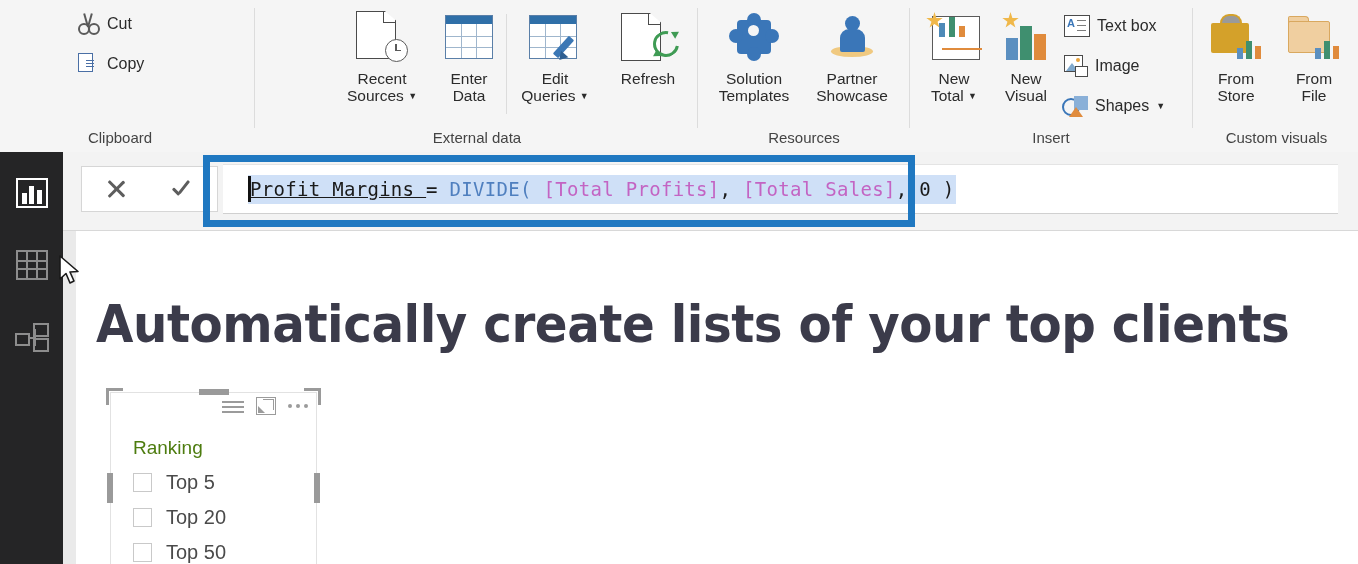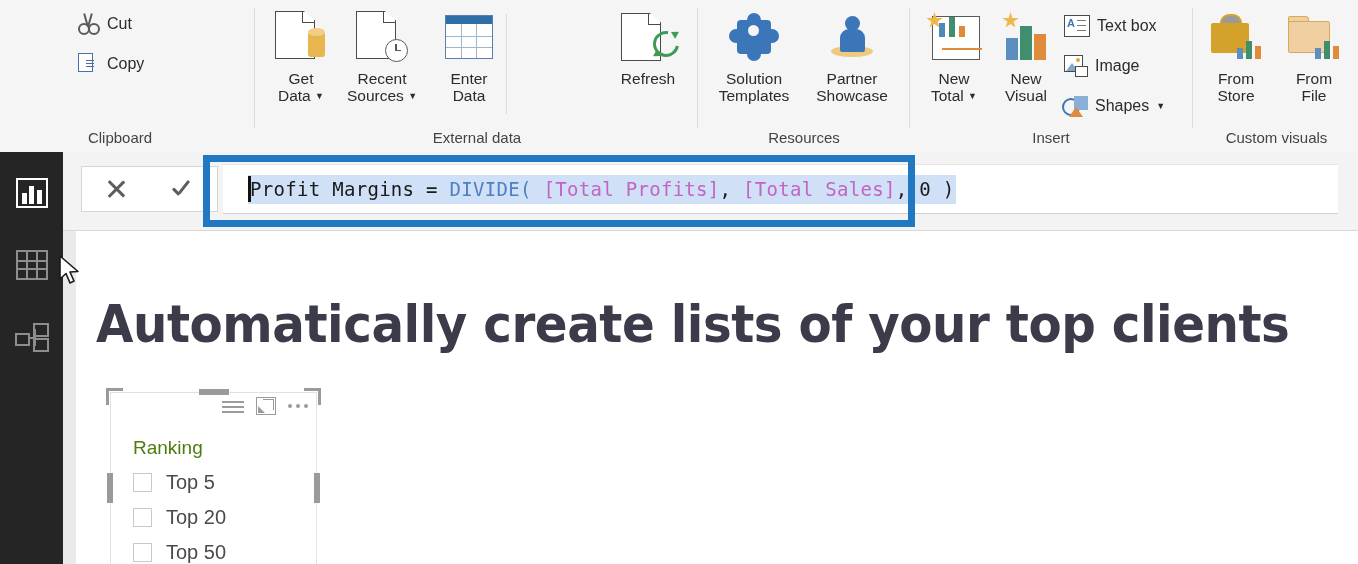--- a/index.html
+++ b/index.html
@@ -281,21 +281,21 @@
   .finput{
     position:absolute;left:160px;top:12px;right:20px;height:48px;background:#fff;
     border-top:1px solid #e4e4e4;border-bottom:1px solid #d0d0d0;
     display:flex;align-items:center;
   }
   .ftext{
     font-family:"DejaVu Sans Mono","Liberation Mono",monospace;
     font-size:19px;letter-spacing:0.3px;white-space:nowrap;
     background:#cfe0f7;padding:3px 2px 4px 2px;margin-left:25px;
   }
-  .ftext .tk-name{color:#1a1a1a;}
+  .ftext .tk-name{color:#1a1a1a;text-decoration:underline;}
   .ftext .tk-fn{color:#4f7fbf;}
   .ftext .tk-meas{color:#c364c3;}
   .ftext .tk-op{color:#1a1a1a;}
   .caretbar{
     position:absolute;left:25px;top:11px;width:2.5px;height:26px;background:#111;
   }
   .fbox-highlight{
     position:absolute;left:203px;top:155px;width:712px;height:72px;
     border:7px solid #1f78c1;box-sizing:border-box;pointer-events:none;z-index:40;
   }
@@ -366,33 +366,20 @@
             <span></span>
             <em></em>
           </span>
         <span class="lbl">Copy</span>
       </div>
       <div class="glabel" style="left:-60px;width:360px;">Clipboard</div>
     </div>
     <div class="gsep" style="left:254px;"></div>
 
     <div class="rgroup" style="left:258px;width:438px;">
-      <div class="bigbtn" style="left:4px;">
-        <div class="ico">
-          <div class="ic-getdata">
-              <div class="ic-doc" style="position:absolute;left:0;top:0;"></div>
-              <div class="cyl"></div>
-            </div>
-        </div>
-        <div class="lbl">Get</div>
-        <div class="lbl">
-          <span>Data</span>
-          <span class="caret">▼</span>
-        </div>
-      </div>
 
       <div class="bigbtn" style="left:85px;">
         <div class="ico">
           <div class="ic-getdata">
               <div class="ic-doc" style="position:absolute;left:0;top:0;"></div>
               <div class="ic-clock"></div>
             </div>
         </div>
         <div class="lbl">Recent</div>
         <div class="lbl">
@@ -409,20 +396,42 @@
               <div class="v" style="left:30px;"></div>
             <div class="h" style="top:20px;"></div>
               <div class="h" style="top:31px;"></div>
           </div>
         </div>
         <div class="lbl">Enter</div>
         <div class="lbl">Data</div>
       </div>
       <div class="gsep" style="left:248px;top:14px;height:100px;"></div>
 
+      <div class="bigbtn" style="left:258px;">
+        <div class="ico">
+          <div style="position:relative;width:52px;height:48px;">
+            <div class="ic-table" style="position:absolute;left:0;top:2px;">
+              <div class="hdr"></div>
+              <div class="v" style="left:15px;"></div>
+                <div class="v" style="left:30px;"></div>
+              <div class="h" style="top:20px;"></div>
+                <div class="h" style="top:31px;"></div>
+            </div>
+            <div class="ic-pencil">
+                <div class="body"></div>
+                <div class="tip"></div>
+              </div>
+          </div>
+        </div>
+        <div class="lbl">Edit</div>
+        <div class="lbl">
+          <span>Queries</span>
+          <span class="caret">▼</span>
+        </div>
+      </div>
 
       <div class="bigbtn" style="left:345px;width:90px;">
         <div class="ico">
           <div style="position:relative;width:54px;height:48px;">
             <div class="ic-doc" style="position:absolute;left:0;top:0;"></div>
             <div class="ic-refresh">
                 <div class="ring"></div>
                 <div class="a1"></div>
                 <div class="a2"></div>
               </div>

